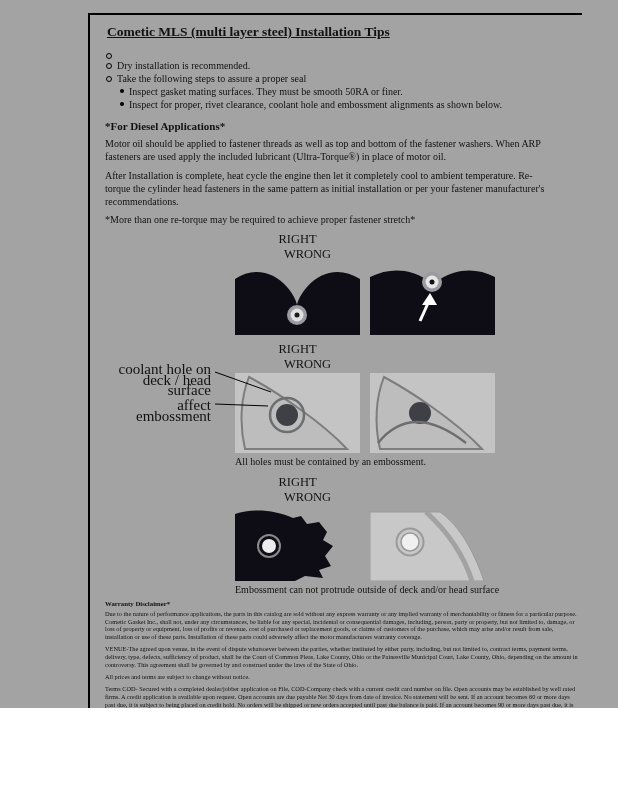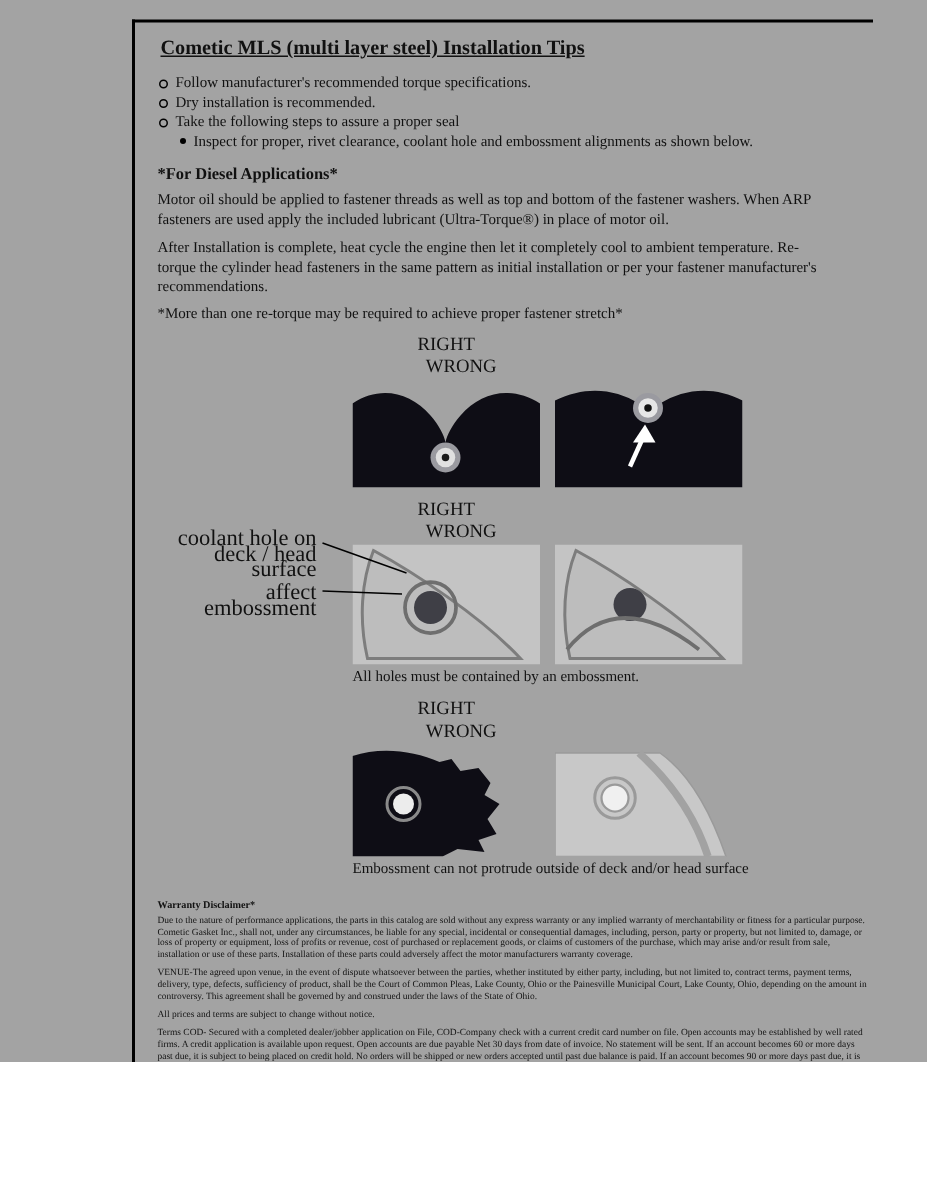--- a/index.html
+++ b/index.html
@@ -42,29 +42,32 @@
 <div class="page">
   <div class="border-top"></div>
   <div class="border-left"></div>
 
   <div class="content">
     <div class="title">Cometic MLS (multi layer steel) Installation Tips</div>
 
     <div class="tips">
       <div class="tip">
         <span class="obullet"></span>
-        <span>Follow manufacturer's recommended torque specifications.</span>
       </div>
       <div class="tip">
         <span class="obullet"></span>
         <span>Dry installation is recommended.</span>
       </div>
       <div class="tip">
         <span class="obullet"></span>
         <span>Take the following steps to assure a proper seal</span>
+      </div>
+      <div class="tip sub">
+        <span class="fbullet"></span>
+        <span>Inspect gasket mating surfaces.  They must be smooth 50RA or finer.</span>
       </div>
       <div class="tip sub">
         <span class="fbullet"></span>
         <span>Inspect for proper, rivet clearance, coolant hole and embossment alignments as shown below.</span>
       </div>
     </div>
 
     <div class="h2">*For Diesel Applications*</div>
     <div class="para">Motor oil should be applied to fastener threads as well as top and bottom of the fastener washers. When ARP fasteners are used apply the included lubricant (Ultra-Torque®) in place of motor oil.</div>
     <div class="para">After Installation is complete, heat cycle the engine then let it completely cool to ambient temperature. Re-torque the cylinder head fasteners in the same pattern as initial installation or per your fastener manufacturer's recommendations.</div>

